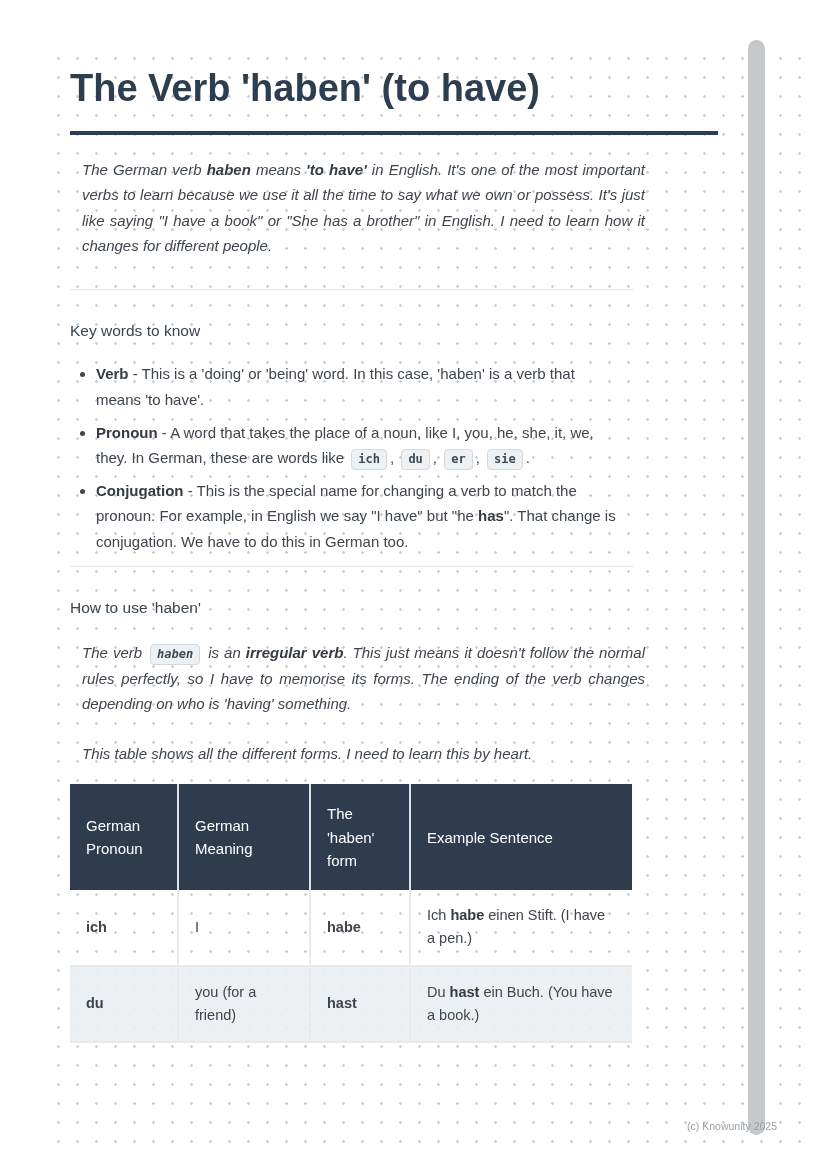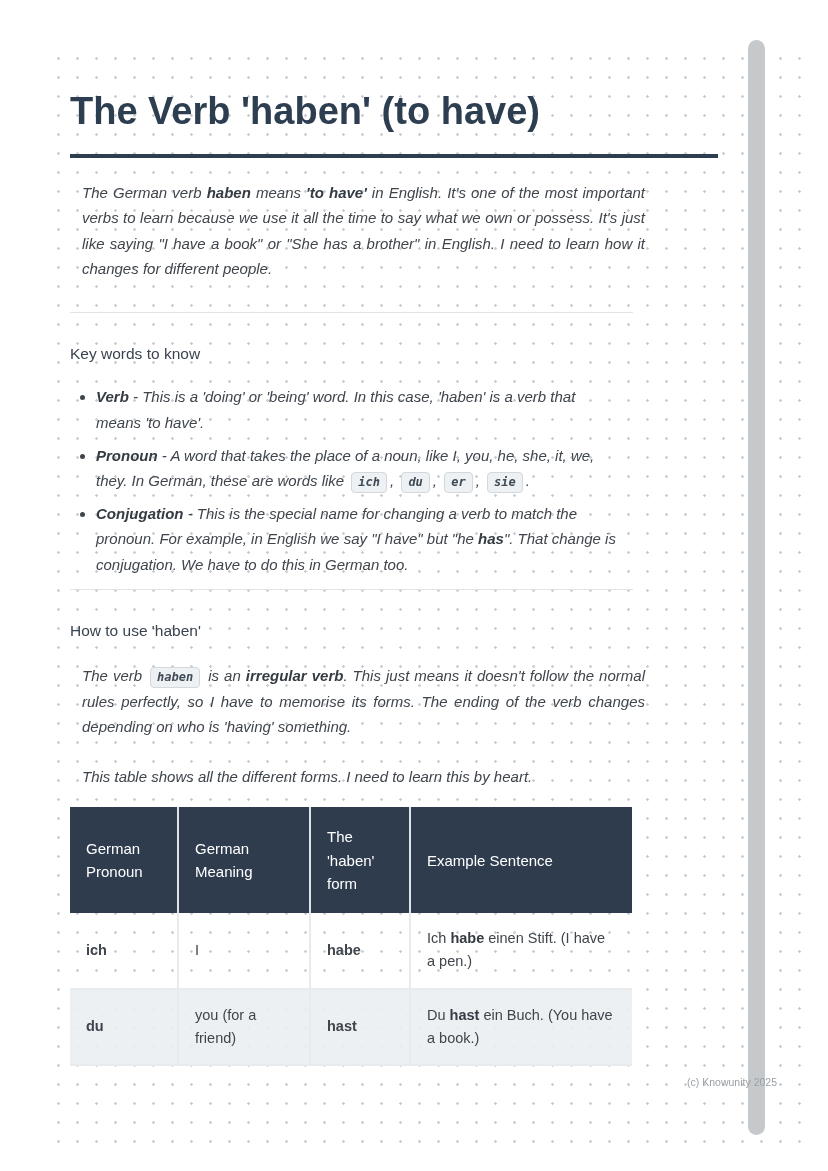--- a/index.html
+++ b/index.html
@@ -24,29 +24,29 @@
   .scrollbar {
     position: absolute;
     left: 748px; top: 40px;
     width: 17px; height: 1095px;
     background: #c6c9cc;
     border-radius: 9px;
     z-index: 2;
   }
   .copyright {
     position: absolute;
-    top: 1076px; right: 51px;
+    top: 1120px; right: 51px;
     font-size: 10.5px;
     color: #9aa0a6;
     z-index: 3;
     white-space: nowrap;
   }
   .content {
     position: absolute;
-    left: 70px; top: 90px;
+    left: 70px; top: 67px;
     width: 648px;
     z-index: 1;
   }
   .title {
     margin: 0;
     font-size: 38px;
     line-height: 1.15;
     font-weight: 700;
     color: #2d3e50;
   }
@@ -93,21 +93,20 @@
     border-top: 1px solid #e2e5e8;
     width: 563px;
     margin: 30px 0 0 0;
   }
   .divider.tight { margin-top: 12px; }
   .bullets {
     margin: 20px 0 8px 0;
     padding-left: 26px;
     width: 550px;
     list-style: disc;
-    font-style: italic;
   }
   .bullets li {
     font-size: 15px;
     line-height: 1.68;
     color: #3f454c;
   }
   .bullets li + li { margin-top: 8px; }
   .forms-table {
     margin-top: 18px;
     width: 562px;

